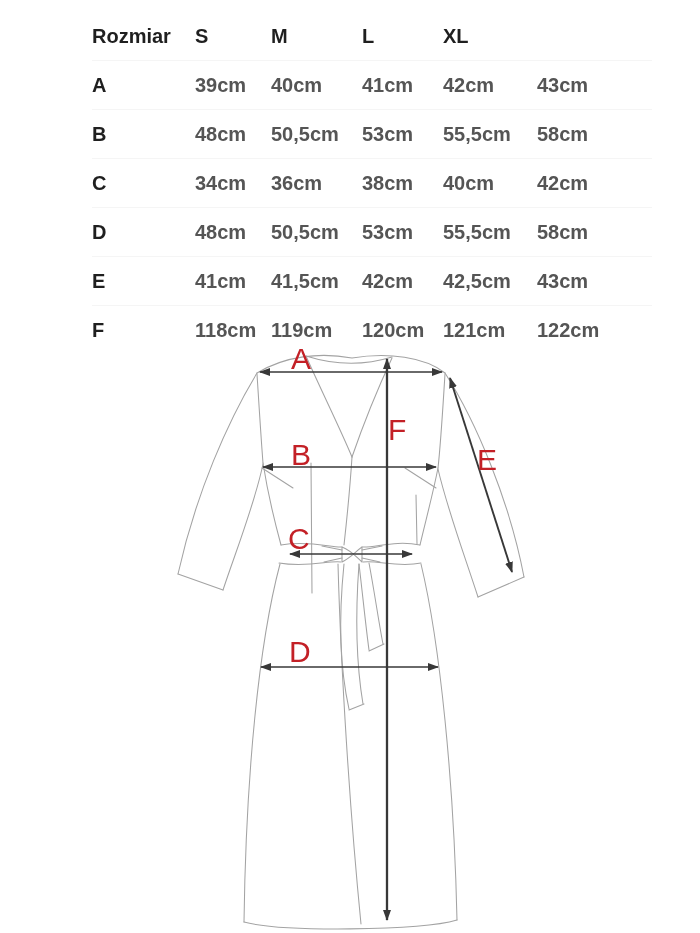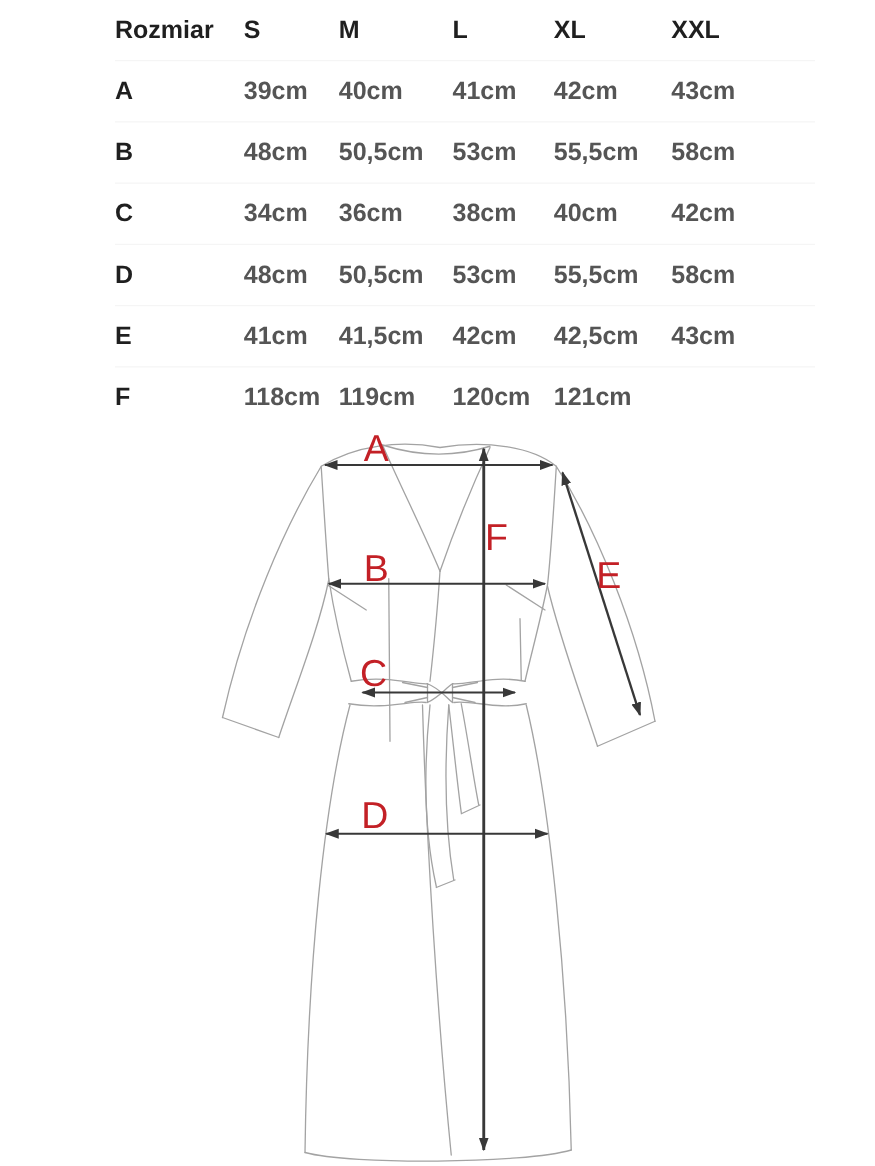--- a/index.html
+++ b/index.html
@@ -13,21 +13,21 @@
   html,body{margin:0;padding:0;background:#ffffff;}
   .page{
     position:relative;
     width:700px;height:933px;
     background:#fff;
     overflow:hidden;
     font-family:"Liberation Sans", sans-serif;
   }
   
   .size-table{
-    position:absolute;left:92px;top:0;width:560px;
+    position:absolute;left:92px;top:12px;width:560px;
   }
   .trow{
     display:grid;
     grid-template-columns:103px 76px 91px 81px 94px auto;
     height:48px;
     align-items:center;
     border-bottom:1px solid var(--row-border);
   }
   .trow:last-child{border-bottom:none;}
   .cell{
@@ -59,21 +59,20 @@
 
 <div class="page">
 
   <div class="size-table">
     <div class="trow">
       <div class="cell head-cell">Rozmiar</div>
       <div class="cell head-cell">S</div>
       <div class="cell head-cell">M</div>
       <div class="cell head-cell">L</div>
       <div class="cell head-cell">XL</div>
-      <div class="cell head-cell">XXL</div>
     </div>
     <div id="table-body">
         <div class="trow">
           <div class="cell label-cell">A</div>
           <div class="cell value-cell">39cm</div>
           <div class="cell value-cell">40cm</div>
           <div class="cell value-cell">41cm</div>
           <div class="cell value-cell">42cm</div>
           <div class="cell value-cell">43cm</div>
         </div>
@@ -108,20 +107,21 @@
           <div class="cell value-cell">42cm</div>
           <div class="cell value-cell">42,5cm</div>
           <div class="cell value-cell">43cm</div>
         </div>
         <div class="trow">
           <div class="cell label-cell">F</div>
           <div class="cell value-cell">118cm</div>
           <div class="cell value-cell">119cm</div>
           <div class="cell value-cell">120cm</div>
           <div class="cell value-cell">121cm</div>
+          <div class="cell value-cell">122cm</div>
         </div>
       </div>
   </div>
 
   <div class="diagram-wrap">
     <svg width="700" height="590" viewBox="0 0 700 590">
       <defs>
         <marker id="ah" viewBox="0 0 12 10" refX="10" refY="5" markerWidth="12" markerHeight="10" markerUnits="userSpaceOnUse" orient="auto-start-reverse">
           <path d="M0,1 L11,5 L0,9 z" fill="#383838"></path>
         </marker>

